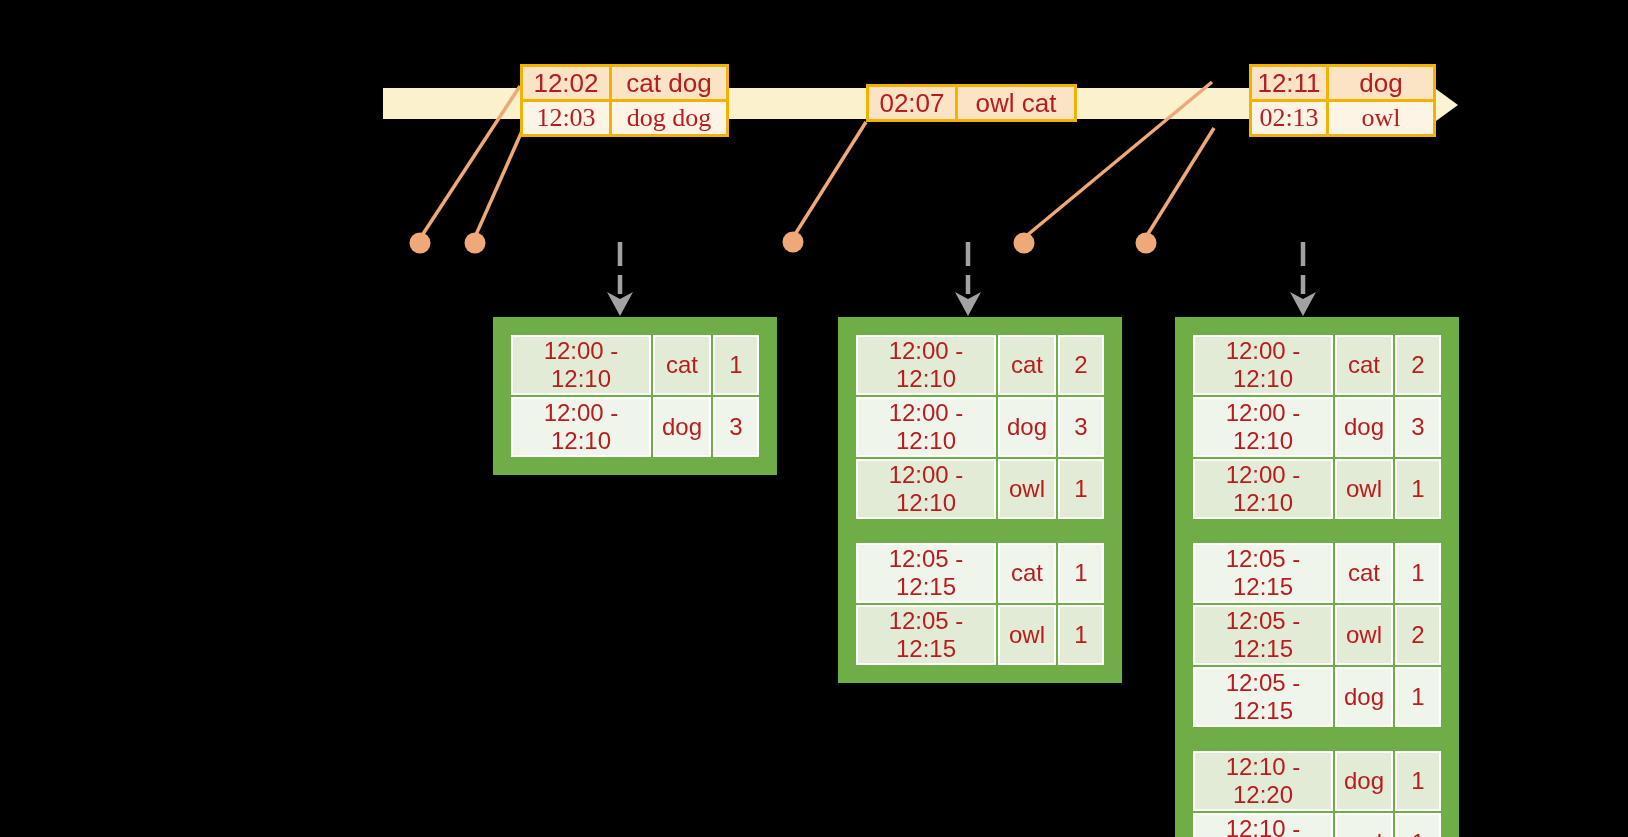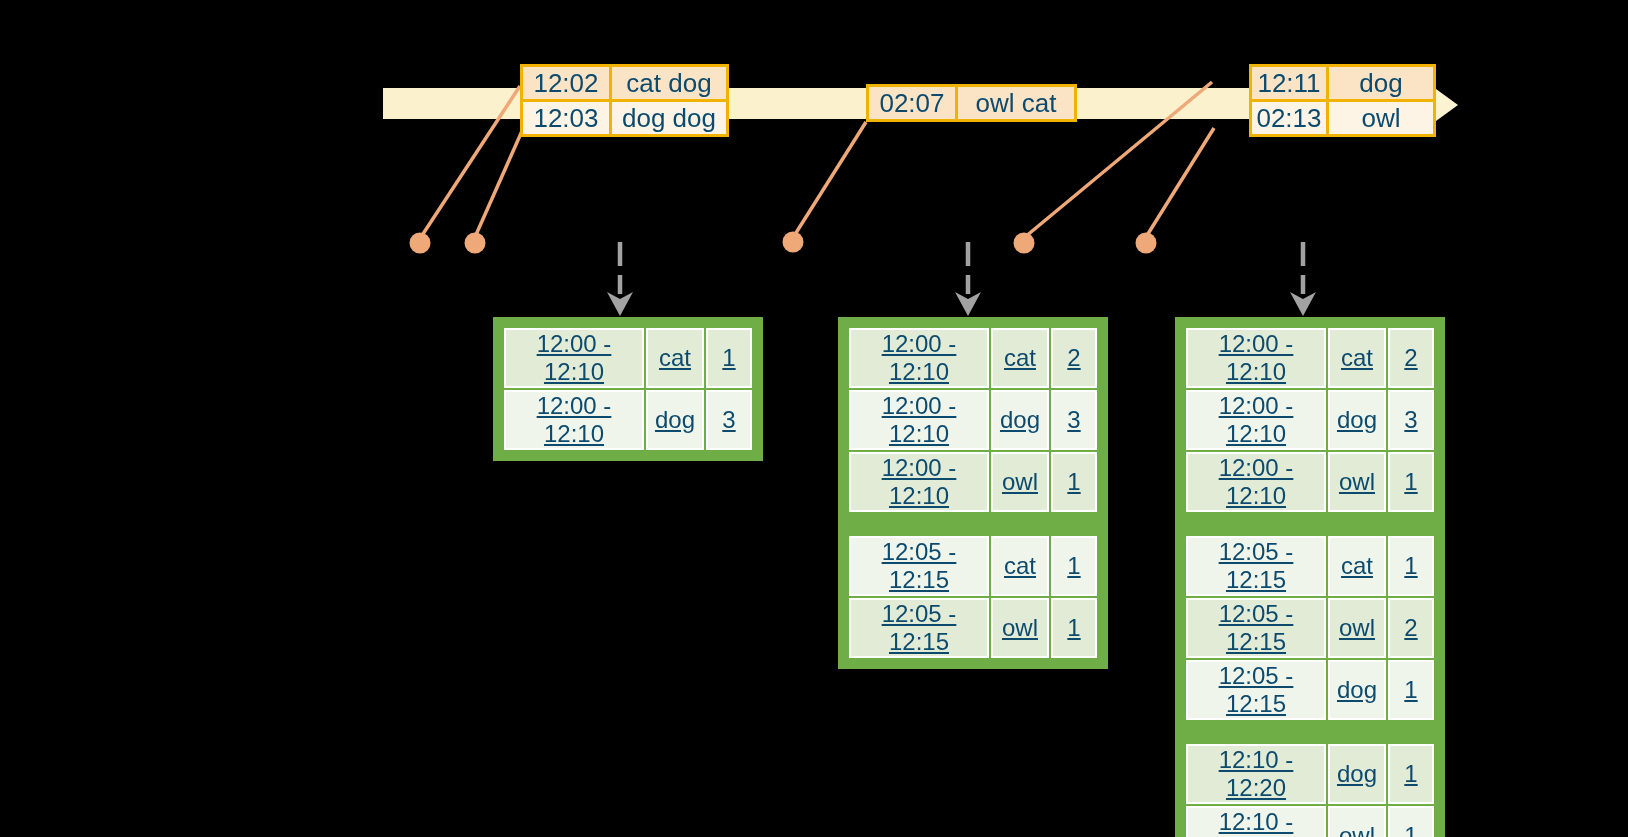--- a/index.html
+++ b/index.html
@@ -1,39 +1,39 @@
 <!DOCTYPE html>
 <html><head>
 <meta charset="utf-8">
 <style>
   html,body{margin:0;padding:0;background:#000;}
   .canvas{
     position:relative;width:1628px;height:837px;background:#000;overflow:hidden;
-    font-family:"Liberation Sans","DejaVu Sans",sans-serif;color:#0c4a6e;
+    font-family:"Liberation Sans","DejaVu Sans",sans-serif;color:#b91c1c;
   }
   
   .timeline-bar{position:absolute;left:383px;top:88px;width:1042px;height:31px;background:#fbf1cc;}
   .timeline-head{position:absolute;left:1425px;top:81px;width:0;height:0;
     border-top:24px solid transparent;border-bottom:24px solid transparent;border-left:33px solid #fcf3d2;}
   
   .overlay{position:absolute;left:0;top:0;}
   
   .etable{position:absolute;border-collapse:collapse;table-layout:fixed;}
   .etable td{border:3px solid #f2b200;text-align:center;font-size:26px;padding:0;height:32px;overflow:hidden;}
   .et-time{width:86px;}
   .et-words{width:114px;}
   .et3 .et-time{width:74px;}
   .et3 .et-words{width:104px;}
   .e-dark td{background:#fbe3c6;}
-  .e-light td{background:#fdf4e6;}
+  .e-light td{background:#fdf4e6;font-family:Liberation Serif, serif;}
   .et1{left:520px;top:64px;}
   .et2{left:866px;top:84px;}
   .et3{left:1213px;top:64px;margin-left:36px;}
   
-  .gwrap{position:absolute;background:#6fae47;padding:9px;text-decoration:underline;}
+  .gwrap{position:absolute;background:#6fae47;padding:16px;}
   .gtable{border-collapse:separate;border-spacing:2px;table-layout:fixed;}
   .gtable + .gtable{margin-top:20px;}
   .gtable td{border:2px solid #ffffff;text-align:center;font-size:24px;padding:0;height:31px;overflow:hidden;}
   .g-window{width:136px;}
   .g-word{width:54px;}
   .g-count{width:42px;}
   .g-dark td{background:#e2ebd6;}
   .g-light td{background:#f0f5eb;}
   .gt1{left:493px;top:317px;}
   .gt2{left:838px;top:317px;}

